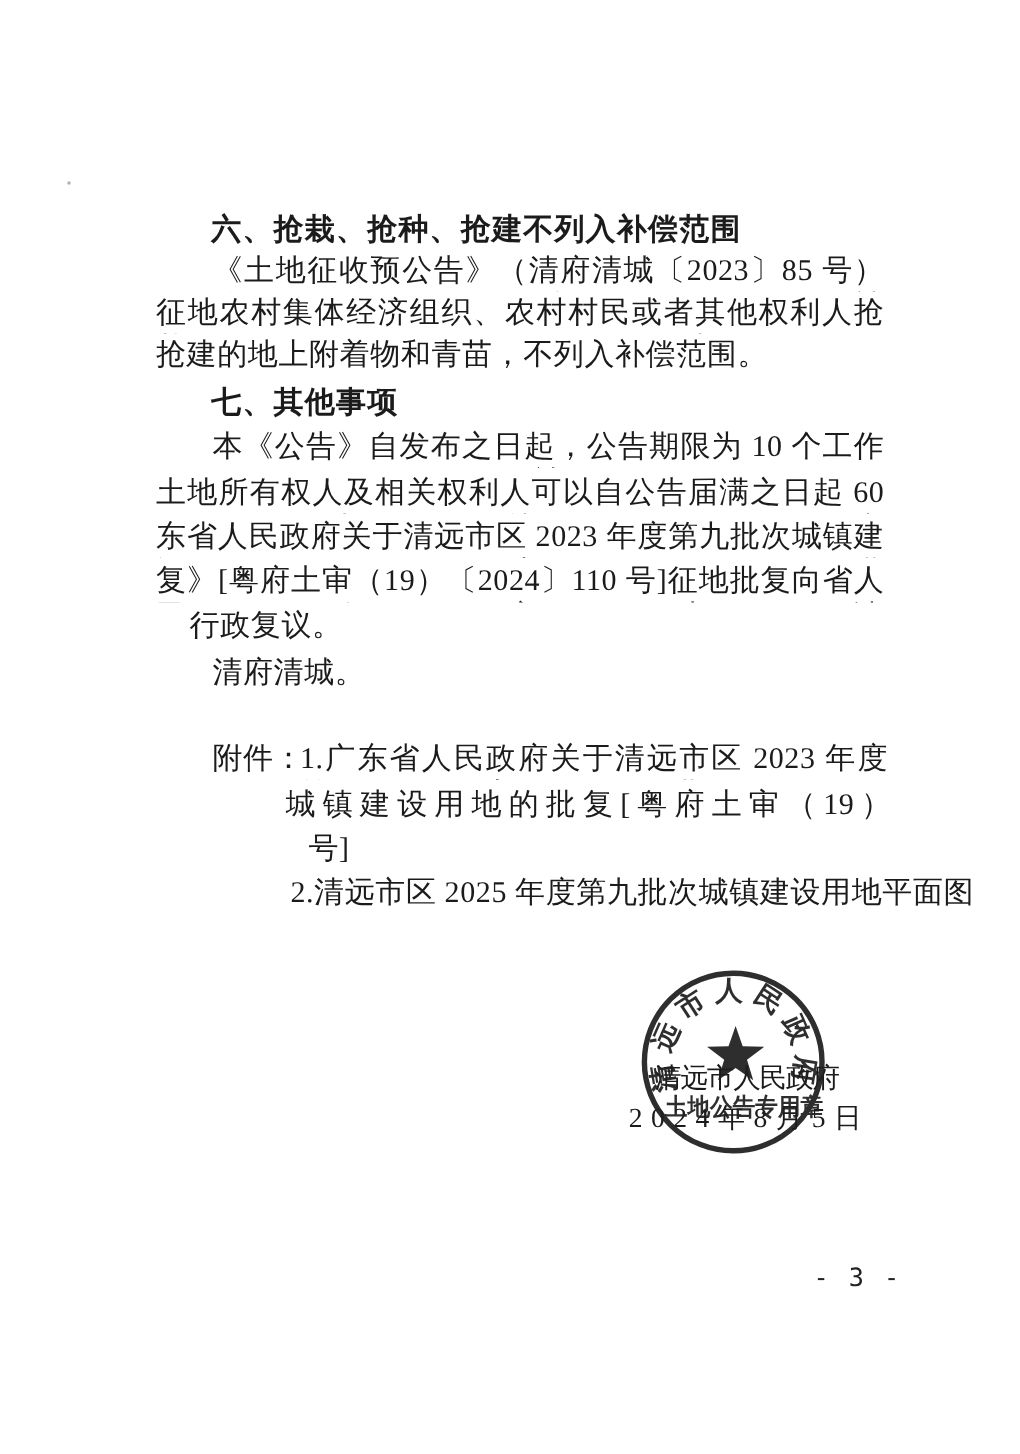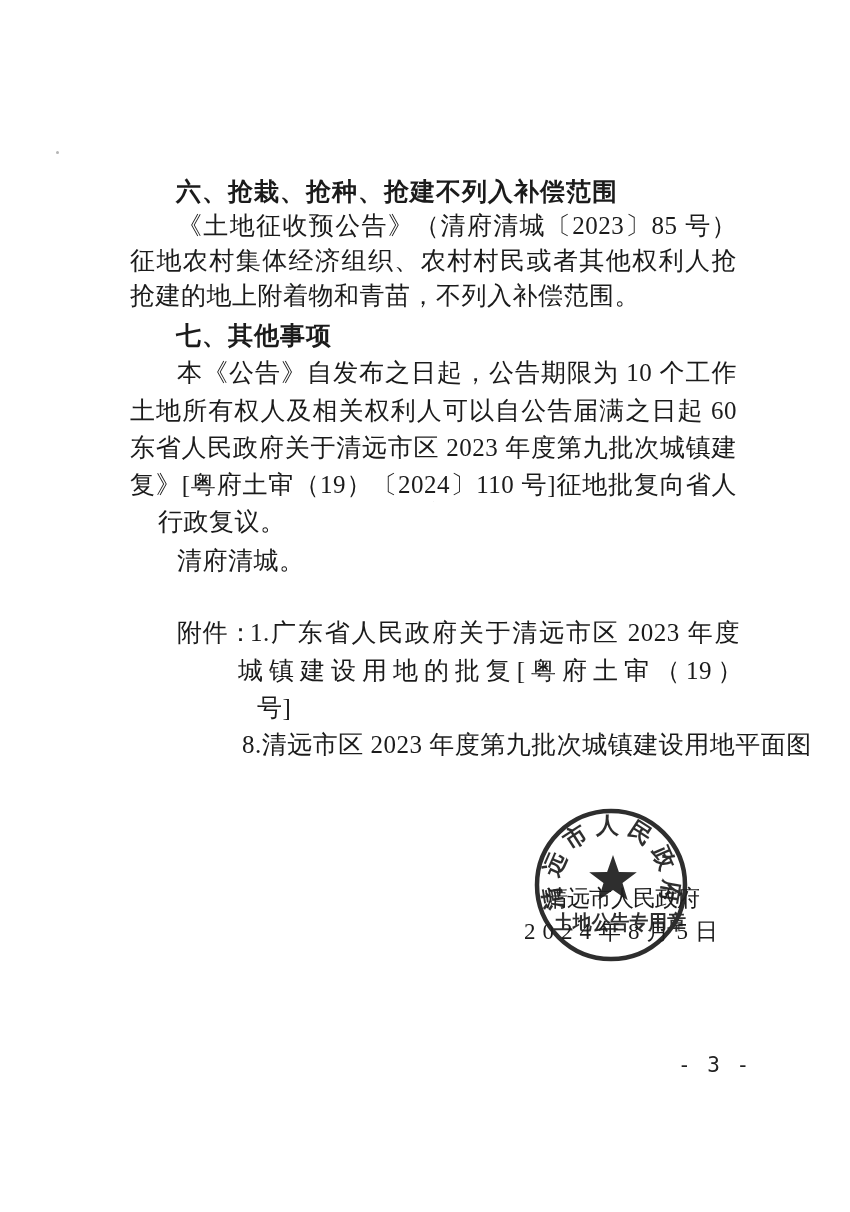--- a/index.html
+++ b/index.html
@@ -87,21 +87,21 @@
   <div class="line just" style="left:130px; top:433px; width:607px;">东省人民政府关于清远市区 2023 年度第九批次城镇建设用地的批</div>
   <div class="line just" style="left:130px; top:470px; width:607px;">复》[粤府土审（19）〔2024〕110 号]征地批复向省人民政府申请</div>
   <div class="line" style="left:134px; top:507px;margin-left:24px;">行政复议。</div>
 
   <div class="line" style="left:177px; top:546px;">清府清城。</div>
 
   <div class="line" style="left:177px; top:618px;font-family:Liberation Serif, serif;">附件：</div>
   <div class="line just" style="left:250px; top:618px; width:490px;">1.广东省人民政府关于清远市区 2023 年度第九批次</div>
   <div class="line just" style="left:238px; top:656px; width:505px;">城镇建设用地的批复[粤府土审（19）〔2024〕110</div>
   <div class="line" style="left:257px; top:693px;">号]</div>
-  <div class="line" style="left:242px; top:730px;">8.清远市区 2023 年度第九批次城镇建设用地平面图</div>
+  <div class="line" style="left:242px; top:730px;">2.清远市区 2025 年度第九批次城镇建设用地平面图</div>
 
   <div class="sig-line" style="left:545px; top:883px; letter-spacing:-1px;">清远市人民政府</div>
   <div class="sig-line" style="left:524px; top:916px; letter-spacing:7px;">2024年8月5日</div>
 
   <svg class="seal-svg" viewBox="0 0 230 230">
     <circle cx="113" cy="113" r="74" fill="none" stroke="#1f1f1f" stroke-width="4.5"></circle>
     <path id="sealArc" d="M 64.1 130.8 A 52 52 0 1 1 161.9 130.8" fill="none"></path>
     <text font-size="23" font-weight="700" fill="#1f1f1f" letter-spacing="7" font-family="'Liberation Sans','DejaVu Sans',sans-serif">
       <textPath href="#sealArc" startOffset="50%" text-anchor="middle">清远市人民政府</textPath>
     </text>

